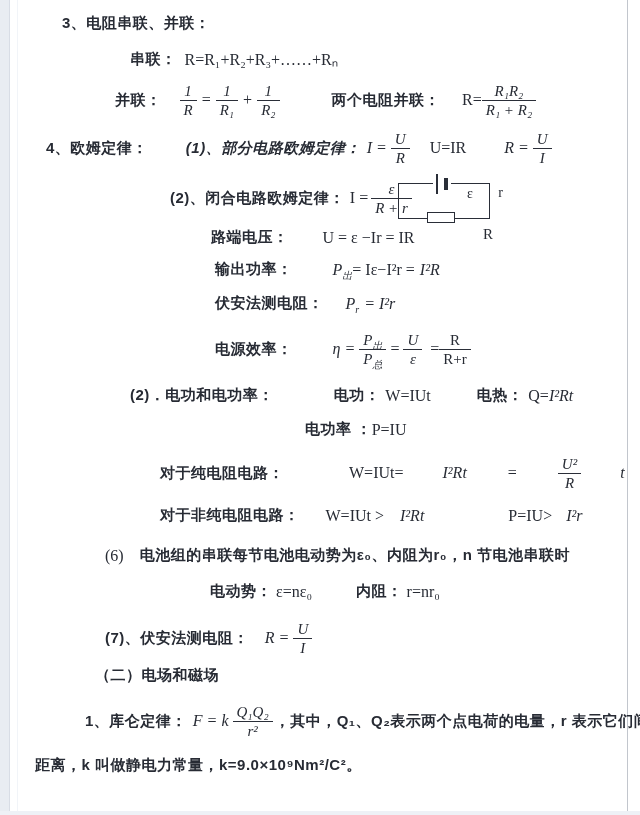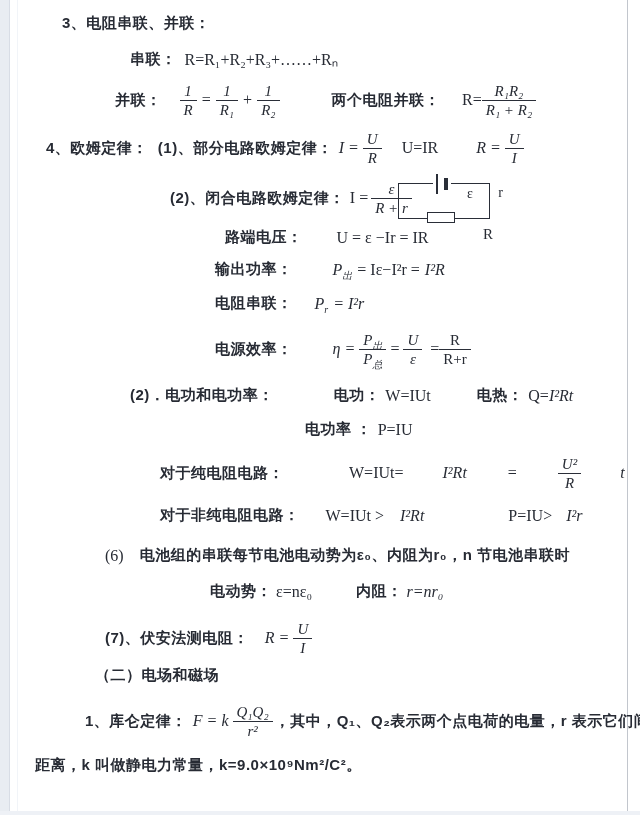--- a/index.html
+++ b/index.html
@@ -68,21 +68,21 @@
     <span class="cj" style="margin-left:52px;">两个电阻并联：</span>
     <span class="sf" style="margin-left:22px;">R=</span>
     <span class="frac it">
       <span class="fnum">R₁R₂</span>
       <span class="fden">R₁ + R₂</span>
     </span>
   </div>
 
   <div class="row" style="left:46px;top:128px;height:40px;">
     <span class="cj">4、欧姆定律：</span>
-    <span class="cj" style="margin-left:10px;">(1)、部分电路欧姆定律：</span>
+    <span class="cj" style="margin-left:38px;font-style:italic;">(1)、部分电路欧姆定律：</span>
     <span class="sf it" style="margin-left:6px;">I =</span>
     <span class="frac it" style="margin-left:4px;">
       <span class="fnum">U</span>
       <span class="fden">R</span>
     </span>
     <span class="sf" style="margin-left:20px;">U=IR</span>
     <span class="sf it" style="margin-left:38px;">R =</span>
     <span class="frac it" style="margin-left:4px;">
       <span class="fnum">U</span>
       <span class="fden">I</span>
@@ -101,34 +101,34 @@
   <div class="circuit">
     <span class="bat-gap"></span>
     <span class="bat-long"></span>
     <span class="bat-short"></span>
     <span class="res"></span>
     <span class="lbl-emf">ε</span>
     <span class="lbl-r">r</span>
     <span class="lbl-R">R</span>
   </div>
 
-  <div class="row" style="left:225px;top:228px;">
+  <div class="row" style="left:211px;top:228px;">
     <span class="cj">路端电压：</span>
     <span class="sf" style="margin-left:34px;">U = ε −Ir = IR</span>
   </div>
 
   <div class="row" style="left:215px;top:260px;">
     <span class="cj">输出功率：</span>
     <span class="sf it" style="margin-left:40px;"><span>P</span><sub>出</sub></span>
-    <span class="sf" style="margin-left:5px;">= Iε−I²r =</span>
+    <span class="sf" style="">= Iε−I²r =</span>
     <span class="sf it" style="margin-left:5px;">I²R</span>
   </div>
 
   <div class="row" style="left:215px;top:294px;">
-    <span class="cj">电阻串联：</span>
+    <span class="cj">伏安法测电阻：</span>
     <span class="sf it" style="margin-left:22px;"><span>P</span><sub>r</sub></span>
     <span class="sf it" style="margin-left:5px;">= I²r</span>
   </div>
 
   <div class="row" style="left:215px;top:326px;height:46px;">
     <span class="cj">电源效率：</span>
     <span class="sf it" style="margin-left:40px;">η =</span>
     <span class="frac" style="margin-left:4px;">
       <span class="fnum it"><span>P</span><sub>出</sub></span>
       <span class="fden it"><span>P</span><sub>总</sub></span>
@@ -149,21 +149,21 @@
     <span class="cj">(2)．电功和电功率：</span>
     <span class="cj" style="margin-left:60px;">电功：</span>
     <span class="sf" style="margin-left:5px;">W=IUt</span>
     <span class="cj" style="margin-left:46px;">电热：</span>
     <span class="sf" style="margin-left:5px;">Q=</span>
     <span class="sf it">I²Rt</span>
   </div>
 
   <div class="row" style="left:305px;top:420px;">
     <span class="cj">电功率 ：</span>
-    <span class="sf" style="margin-left:6px;">P=IU</span>
+    <span class="sf" style="">P=IU</span>
   </div>
 
   <div class="row" style="left:160px;top:450px;height:46px;gap:37px;">
     <span class="cj">对于纯电阻电路：</span>
     <span class="sf" style="margin-left:28px;">W=IUt=</span>
     <span class="sf it" style="margin-left:2px;">I²Rt</span>
     <span class="sf" style="margin-left:4px;">=</span>
     <span class="frac it" style="margin-left:4px;">
       <span class="fnum">U²</span>
       <span class="fden">R</span>
@@ -182,21 +182,21 @@
 
   <div class="row" style="left:105px;top:546px;">
     <span class="sf">(6)</span>
     <span class="cj" style="margin-left:16px;">电池组的串联每节电池电动势为ε₀、内阻为r₀，n 节电池串联时</span>
   </div>
 
   <div class="row" style="left:210px;top:582px;">
     <span class="cj">电动势：</span>
     <span class="sf" style="margin-left:4px;">ε=nε₀</span>
     <span class="cj" style="margin-left:44px;">内阻：</span>
-    <span class="sf" style="margin-left:4px;font-style:italic;">r=nr₀</span>
+    <span class="sf" style="margin-left:4px;">r=nr₀</span>
   </div>
 
   <div class="row" style="left:105px;top:616px;height:44px;">
     <span class="cj">(7)、伏安法测电阻：</span>
     <span class="sf it" style="margin-left:16px;">R =</span>
     <span class="frac it" style="margin-left:4px;">
       <span class="fnum">U</span>
       <span class="fden">I</span>
     </span>
   </div>

